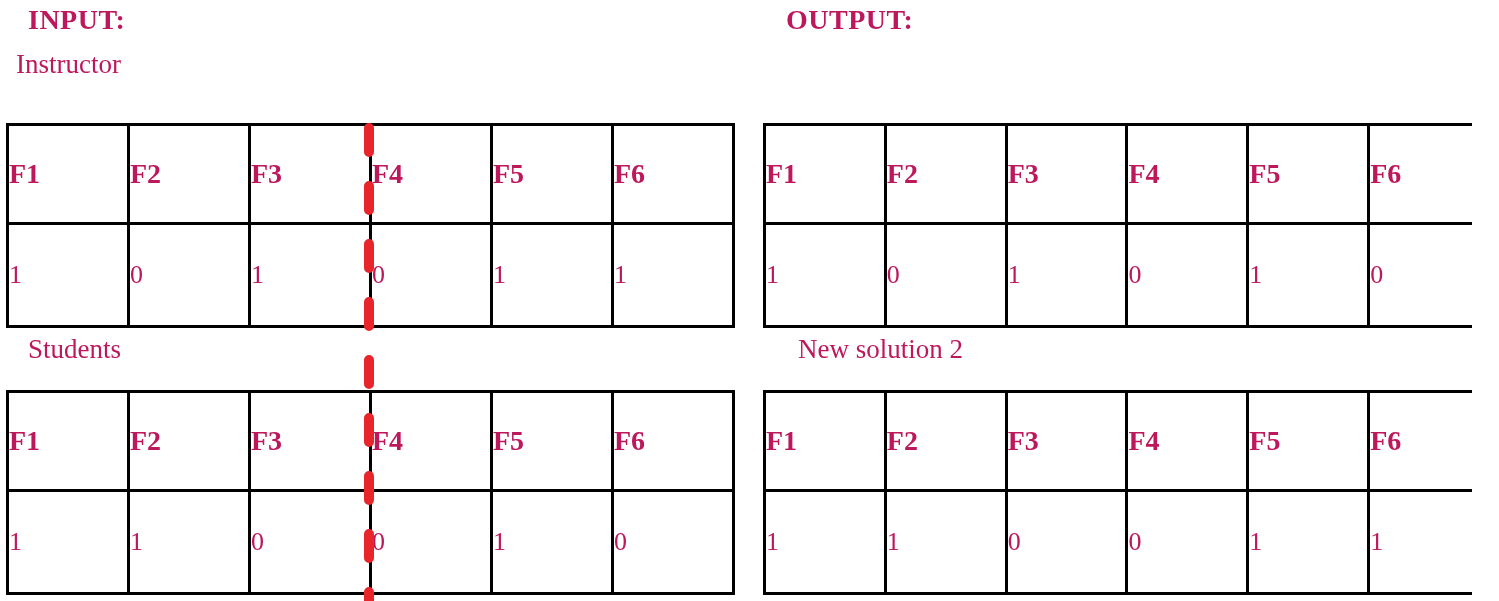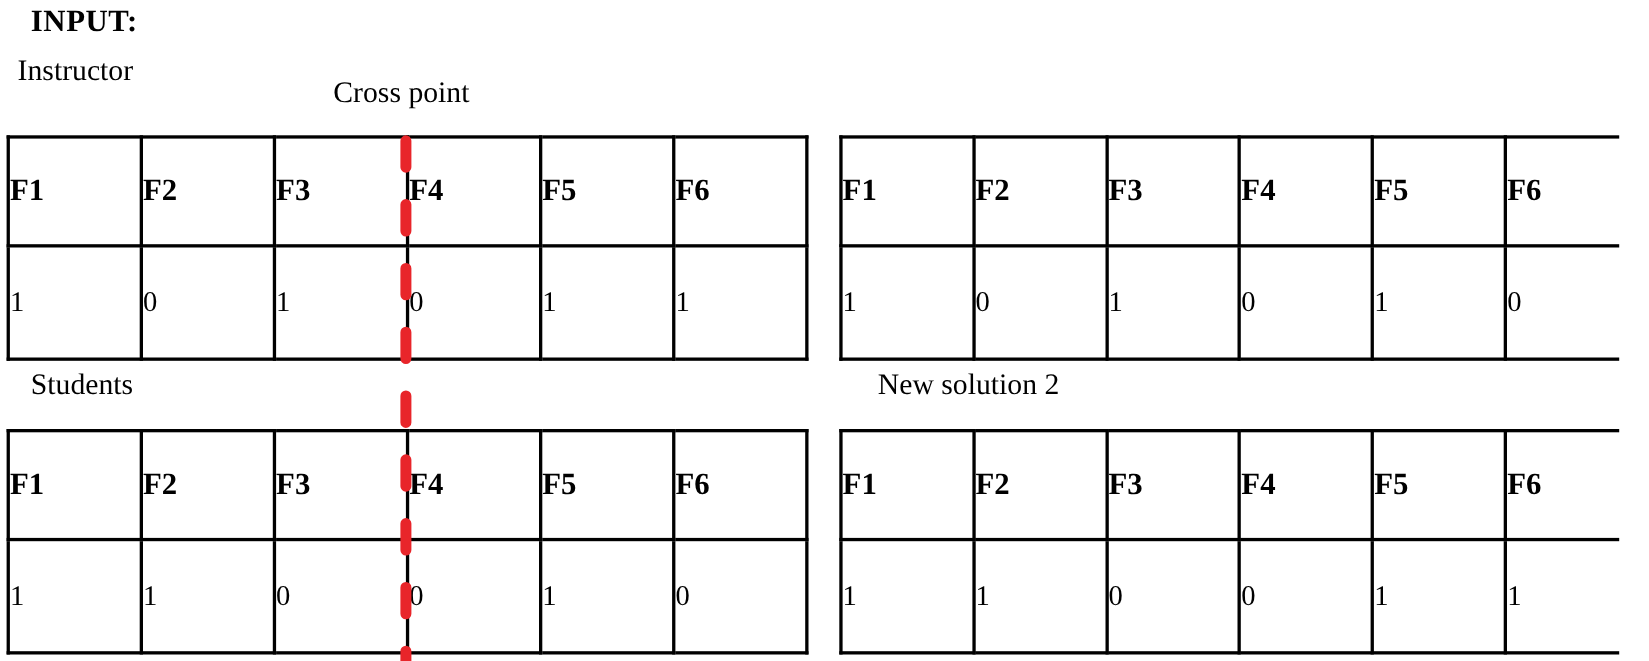--- a/index.html
+++ b/index.html
@@ -1,21 +1,21 @@
 <!DOCTYPE html>
 <html><head>
 <meta charset="utf-8">
 <style>
   html,body{margin:0;padding:0;background:#fff;}
   .canvas{
     position:relative;
     width:1472px;height:601px;
     background:#ffffff;
     font-family:"Liberation Serif", serif;
-    color:#000000;
+    color:#be185d;
     overflow:hidden;
   }
   .panel-title{
     position:absolute;
     font-size:28px;font-weight:bold;letter-spacing:.5px;
     white-space:nowrap;
   }
   .section-label{
     position:absolute;
     font-size:27px;font-weight:normal;
@@ -48,23 +48,23 @@
     pointer-events:none;
   }
 </style>
 </head>
 <body>
 
 <div class="canvas">
 
   <div class="panel-title" style="left:28px;top:4px;">INPUT:</div>
   <div class="section-label" style="left:16px;top:49px;">Instructor</div>
-  <div class="section-label" style="left:303px;top:69px;">Cross point</div>
   <div class="section-label" style="left:28px;top:334px;">Students</div>
 
+  <div class="panel-title" style="left:786px;top:4px;">OUTPUT:</div>
   <div class="section-label" style="left:786px;top:334px;margin-left:12px;">New solution 2</div>
 
   <table class="crossover-table tbl-left tbl-top">
     <tbody>
         <tr class="hdr">
       <td>F1</td>
       <td>F2</td>
       <td>F3</td>
       <td>F4</td>
       <td>F5</td>

